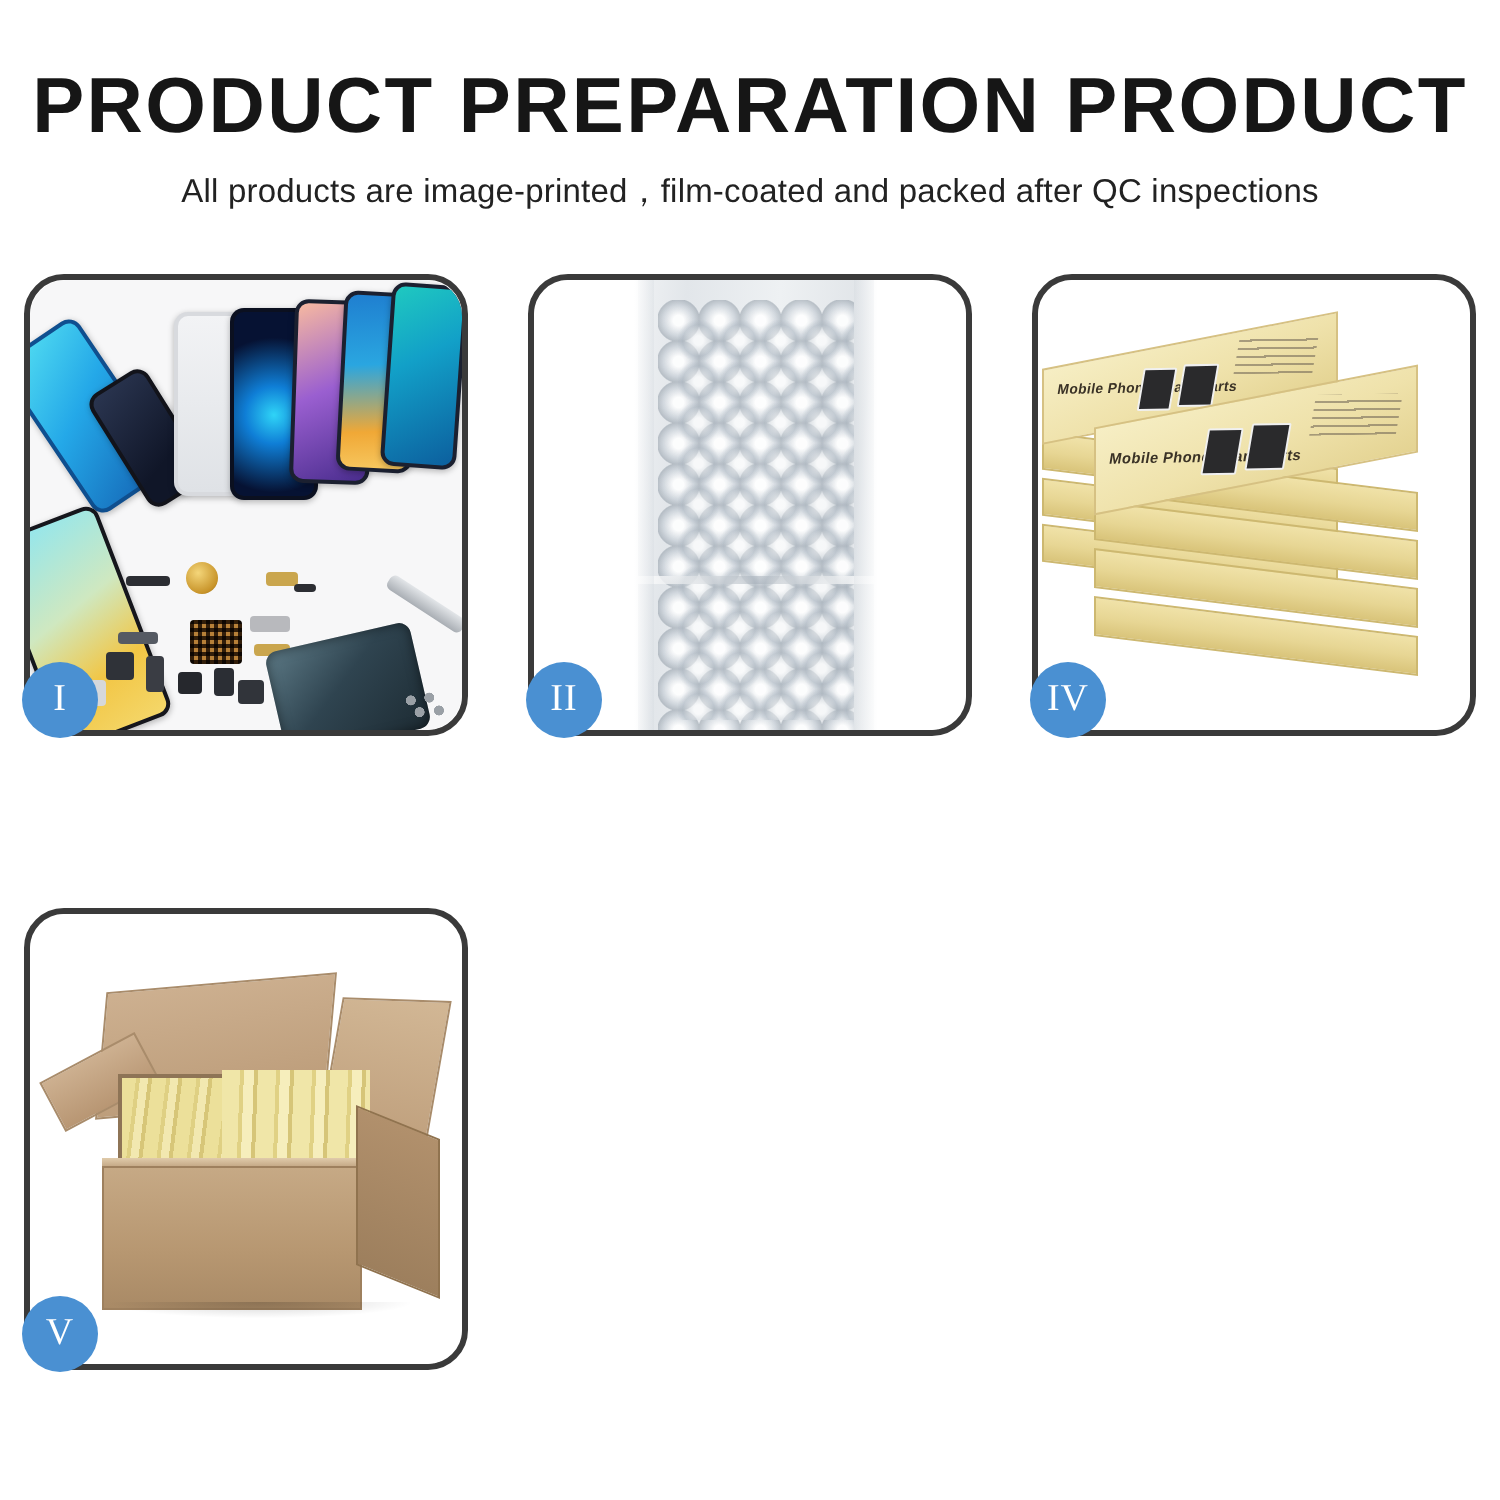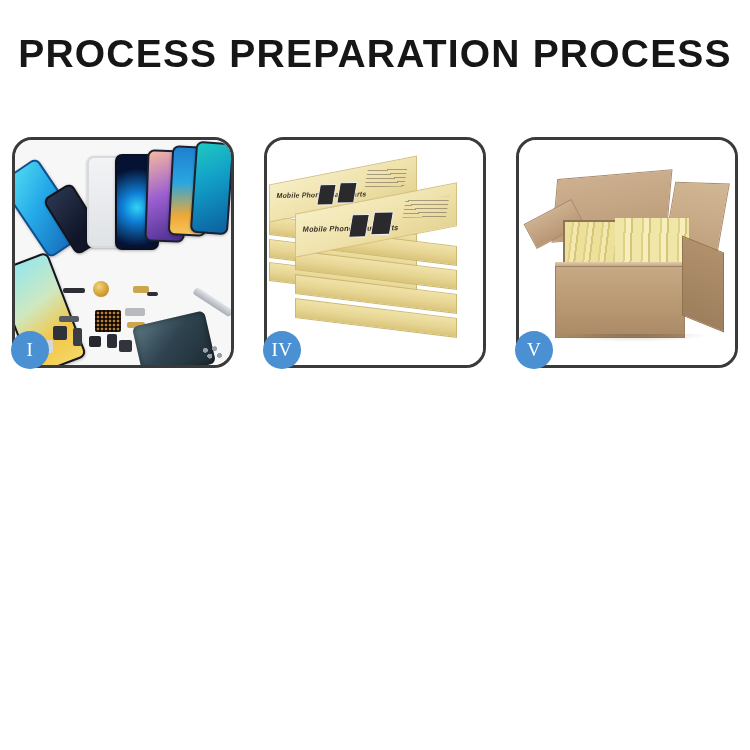--- a/index.html
+++ b/index.html
@@ -370,21 +370,22 @@
             background: rgba(140,110,76,.4); }
   .s-shadow {
     position: absolute; left: 28px; top: 192px; width: 154px; height: 8px;
     background: radial-gradient(ellipse at 50% 0%, rgba(0,0,0,.15), rgba(0,0,0,0) 70%);
   }
 </style>
 </head>
 <body>
 
 <div class="header">
-  <div class="title">PROCESS PREPARATION PROCESS</div>
+  <div class="title">PRODUCT PREPARATION PRODUCT</div>
+  <div class="subtitle">All products are image-printed，film-coated and packed after QC inspections</div>
 </div>
 
 <div class="grid">
 
   <div class="panel">
     <div class="panel-inner p1">
       <div class="ph ph-a"></div>
       <div class="ph ph-b"></div>
       <div class="ph ph-c"></div>
       <div class="ph ph-d"></div>
@@ -407,20 +408,31 @@
       <div class="part pt10"></div>
       <div class="part pt11"></div>
       <div class="part pt12"></div>
       <div class="part backplate"></div>
       <div class="part tweezer"></div>
       <div class="part screws"></div>
     </div>
     <div class="badge">I</div>
   </div>
 
+  <div class="panel">
+    <div class="panel-inner p2">
+      <div class="wrapsheet"></div>
+      <div class="bubbles"></div>
+      <div class="bubbles2"></div>
+      <div class="wrap-seam"></div>
+      <div class="wrap-edgeL"></div>
+      <div class="wrap-edgeR"></div>
+    </div>
+    <div class="badge">II</div>
+  </div>
 
 
   <div class="panel">
     <div class="panel-inner p4">
       <div class="stack">
 
         <div class="kbox" style="left:2px; top:62px; width:146px; height:17px; transform:skewY(7deg);"></div>
         <div class="kbox" style="left:2px; top:85px; width:146px; height:17px; transform:skewY(7deg);"></div>
         <div class="kbox" style="left:2px; top:108px; width:146px; height:17px; transform:skewY(7deg);"></div>
         <div class="kbox" style="left:2px; top:131px; width:146px; height:17px; transform:skewY(7deg);"></div>

